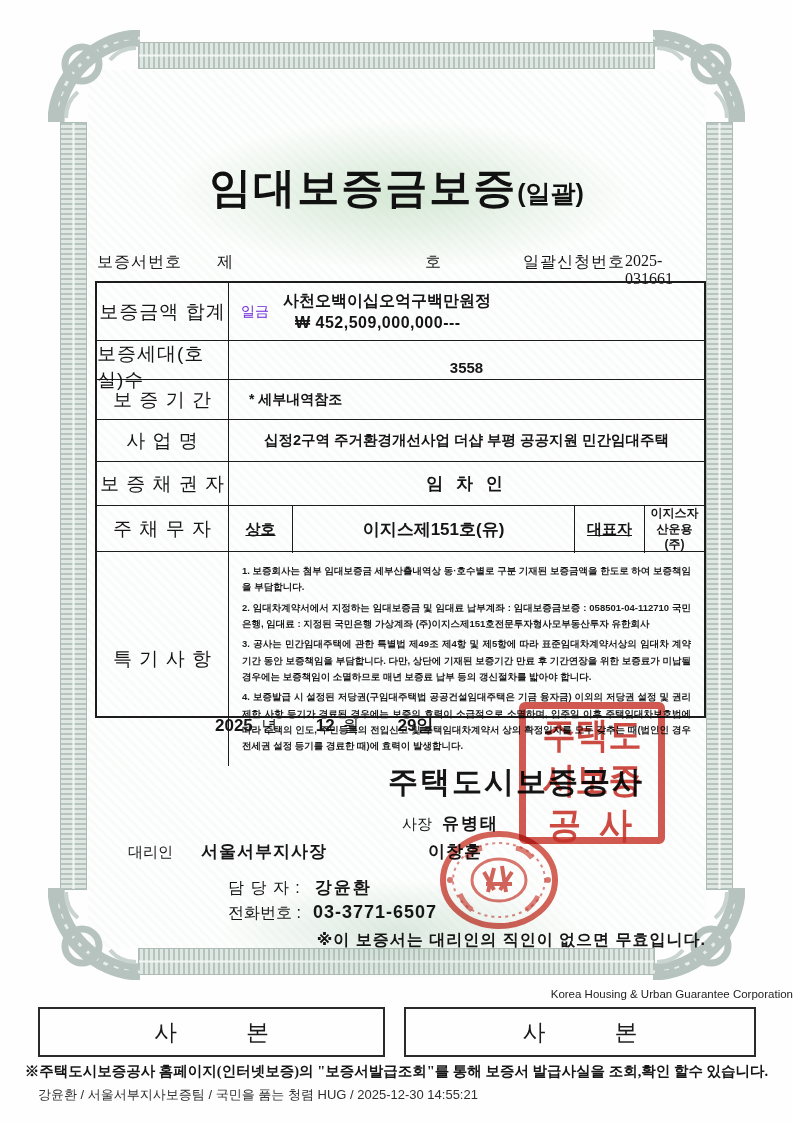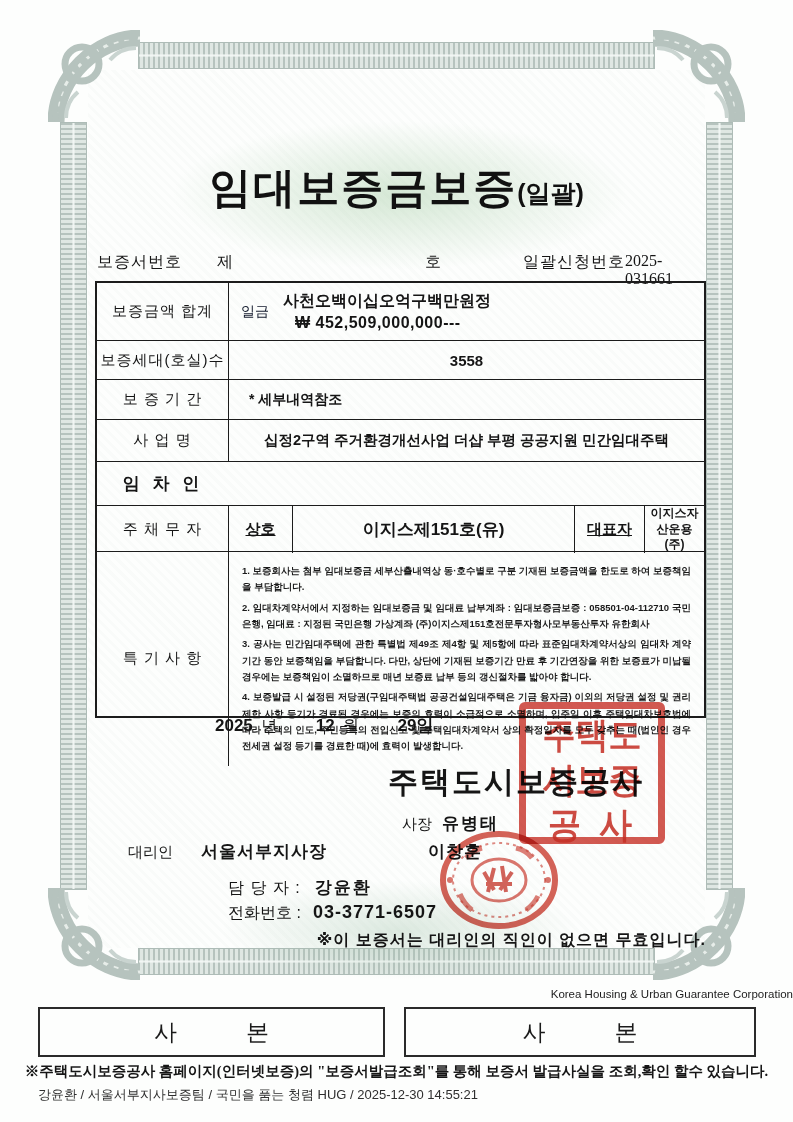--- a/index.html
+++ b/index.html
@@ -48,25 +48,25 @@
   .hdr .l4 { left:428px; letter-spacing:1px; }
   .hdr .l5 { left:530px; font-family:"Liberation Serif","DejaVu Serif",serif; font-size:16px; }
   
   .cert-table { position:absolute; left:95px; top:281px; width:611px;
     border:2px solid #1c1c1c; display:grid;
     grid-template-rows:58px 39px 40px 42px 44px 46px 164px; font-size:15px; }
   .row { display:grid; border-bottom:1.5px solid #1c1c1c; }
   .row:last-child { border-bottom:none; }
   .cell { display:flex; align-items:center; }
   .label-cell { width:132px; justify-content:center; border-right:1.5px solid #1c1c1c;
-    letter-spacing:1px; font-size:15px; }
+    letter-spacing:1px; font-size:19px; }
   .r-simple { grid-template-columns:132px 1fr; }
   .val-center { justify-content:center; font-weight:bold; font-size:15px; }
   .amount-val { padding-left:12px; gap:14px; }
-  .amount-prefix { font-size:14px; color:#0f172a; }
+  .amount-prefix { font-size:14px; color:#6d28d9; }
   .amount-lines { font-weight:bold; line-height:1.35; font-size:16px; }
   .amount-lines .num { padding-left:12px; letter-spacing:.5px; }
   .period-val { padding-left:20px; font-size:14px; font-weight:bold; }
   .r-debtor { grid-template-columns:132px 64px 282px 70px 1fr; }
   .r-debtor .sub { justify-content:center; border-right:1.5px solid #1c1c1c; font-weight:bold; }
   .r-debtor .sub span { text-decoration:underline; }
   .r-debtor .comp { justify-content:center; border-right:1.5px solid #1c1c1c; font-weight:bold; font-size:17px; }
   .r-debtor .rep { justify-content:center; font-weight:bold; font-size:12px; text-align:center; line-height:1.3; padding:0 4px; }
   .notes-cell { display:block; padding:7px 9px; font-size:9.5px; font-weight:bold;
     line-height:1.72; text-align:justify; color:#1a1a1a; }
@@ -190,20 +190,21 @@
     </div>
     <div class="row r-simple">
       <div class="cell label-cell">보 증 기 간</div>
       <div class="cell period-val">* 세부내역참조</div>
     </div>
     <div class="row r-simple">
       <div class="cell label-cell">사   업   명</div>
       <div class="cell val-center" style="font-size:14.5px;">십정2구역 주거환경개선사업 더샵 부평 공공지원 민간임대주택</div>
     </div>
     <div class="row r-simple">
+      <div class="cell label-cell">보 증 채 권 자</div>
       <div class="cell val-center" style="font-size:17px; letter-spacing:4px;">임 차 인</div>
     </div>
     <div class="row r-debtor">
       <div class="cell label-cell">주 채 무 자</div>
       <div class="cell sub">
           <span>상호</span>
         </div>
       <div class="cell comp">이지스제151호(유)</div>
       <div class="cell sub">
           <span>대표자</span>

